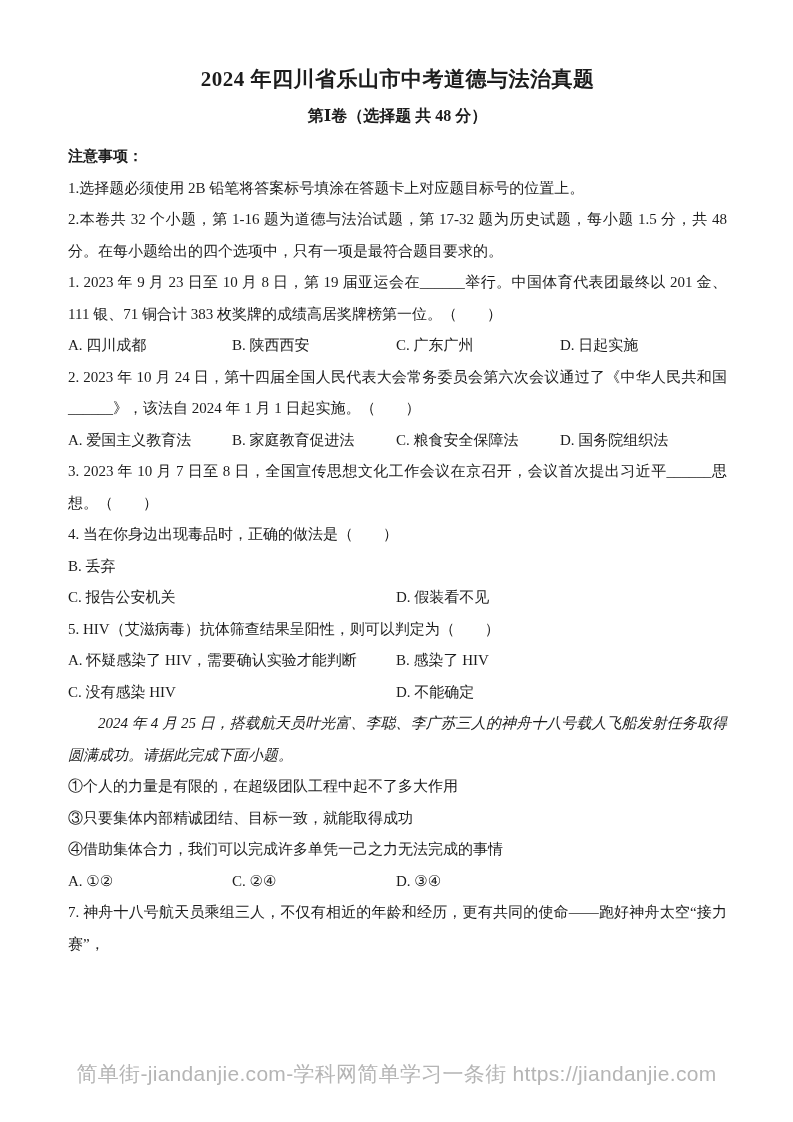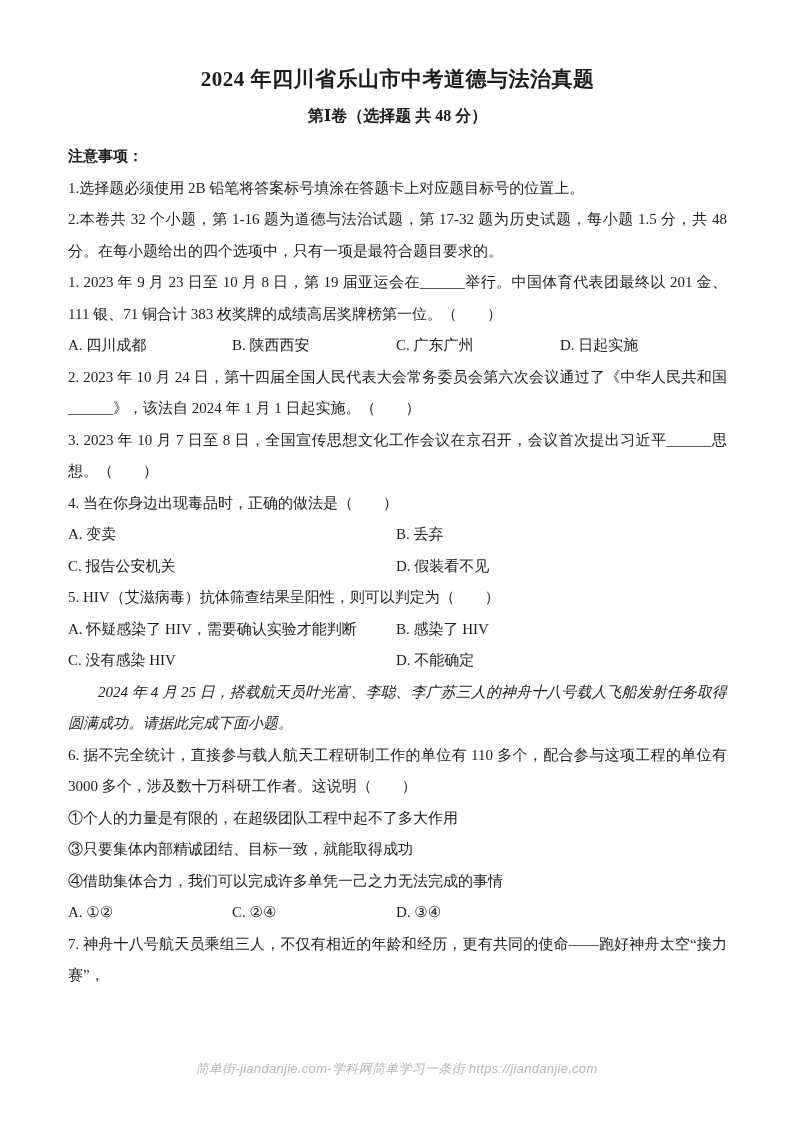--- a/index.html
+++ b/index.html
@@ -50,24 +50,23 @@
     text-align: justify;
   }
   .material .indent { display: inline-block; width: 2em; }
   .statement { text-align: justify; }
   .footer {
     position: absolute;
     left: 0; right: 0;
     top: 1060px;
     text-align: center;
     font-family: "Liberation Sans", "DejaVu Sans", sans-serif;
-    font-size: 13px;
+    font-size: 21px;
     color: #b5b5b5;
     letter-spacing: 0.3px;
-    font-style: italic;
   }
 </style>
 </head>
 <body>
 
 <div class="page">
   <div class="content">
 
     <div class="title">2024 年四川省乐山市中考道德与法治真题</div>
     <div class="subtitle">第Ⅰ卷（选择题 共 48 分）</div>
@@ -80,46 +79,50 @@
 
       <div class="q-stem">1. 2023 年 9 月 23 日至 10 月 8 日，第 19 届亚运会在______举行。中国体育代表团最终以 201 金、111 银、71 铜合计 383 枚奖牌的成绩高居奖牌榜第一位。（　　）</div>
       <div class="opts4">
         <span class="opt">A. 四川成都</span>
         <span class="opt">B. 陕西西安</span>
         <span class="opt">C. 广东广州</span>
         <span class="opt">D. 日起实施</span>
       </div>
 
       <div class="q-stem">2. 2023 年 10 月 24 日，第十四届全国人民代表大会常务委员会第六次会议通过了《中华人民共和国______》，该法自 2024 年 1 月 1 日起实施。（　　）</div>
+      <div class="opts4">
+        <span class="opt">A. 爱国主义教育法</span>
+        <span class="opt">B. 家庭教育促进法</span>
+        <span class="opt">C. 粮食安全保障法</span>
+        <span class="opt">D. 国务院组织法</span>
+      </div>
 
       <div class="q-stem">3. 2023 年 10 月 7 日至 8 日，全国宣传思想文化工作会议在京召开，会议首次提出习近平______思想。（　　）</div>
 
       <div class="q-stem">4. 当在你身边出现毒品时，正确的做法是（　　）</div>
       <div class="opts2">
-        <span class="opt">A. 变卖</span>
         <span class="opt">B. 丢弃</span>
       </div>
       <div class="opts2">
         <span class="opt">C. 报告公安机关</span>
         <span class="opt">D. 假装看不见</span>
       </div>
 
       <div class="q-stem">5. HIV（艾滋病毒）抗体筛查结果呈阳性，则可以判定为（　　）</div>
       <div class="opts2">
         <span class="opt">A. 怀疑感染了 HIV，需要确认实验才能判断</span>
         <span class="opt">B. 感染了 HIV</span>
       </div>
       <div class="opts2">
         <span class="opt">C. 没有感染 HIV</span>
         <span class="opt">D. 不能确定</span>
       </div>
 
       <div class="material"><span class="indent"></span><span>2024 年 4 月 25 日，搭载航天员叶光富、李聪、李广苏三人的神舟十八号载人飞船发射任务取得圆满成功。请据此完成下面小题。</span></div>
 
-      <div class="q-stem">6. 据不完全统计，直接参与载人航天工程研制工作的单位有 110 多个，配合参与这项工程的单位有 3000 多个，涉及数十万科研工作者。这说明（　　）</div>
       <div class="statement">①个人的力量是有限的，在超级团队工程中起不了多大作用</div>
       <div class="statement">③只要集体内部精诚团结、目标一致，就能取得成功</div>
       <div class="statement">④借助集体合力，我们可以完成许多单凭一己之力无法完成的事情</div>
       <div class="opts4">
         <span class="opt">A. ①②</span>
         <span class="opt">C. ②④</span>
         <span class="opt">D. ③④</span>
       </div>
 
       <div class="q-stem">7. 神舟十八号航天员乘组三人，不仅有相近的年龄和经历，更有共同的使命——跑好神舟太空“接力赛”，</div>

